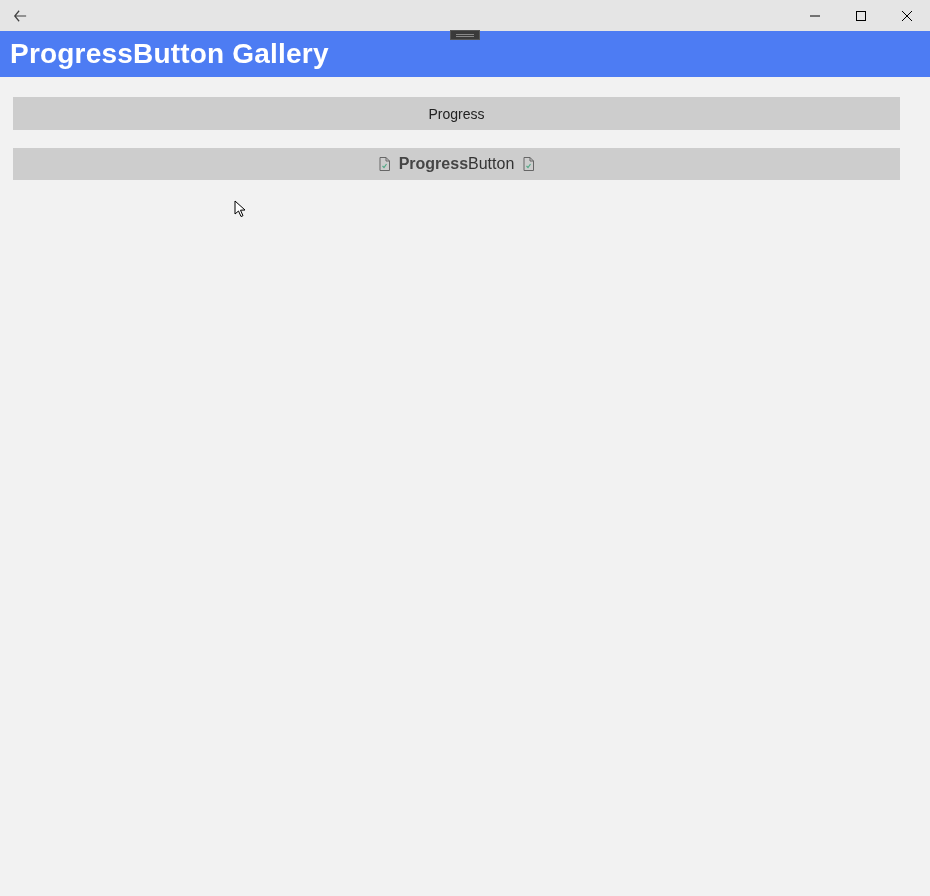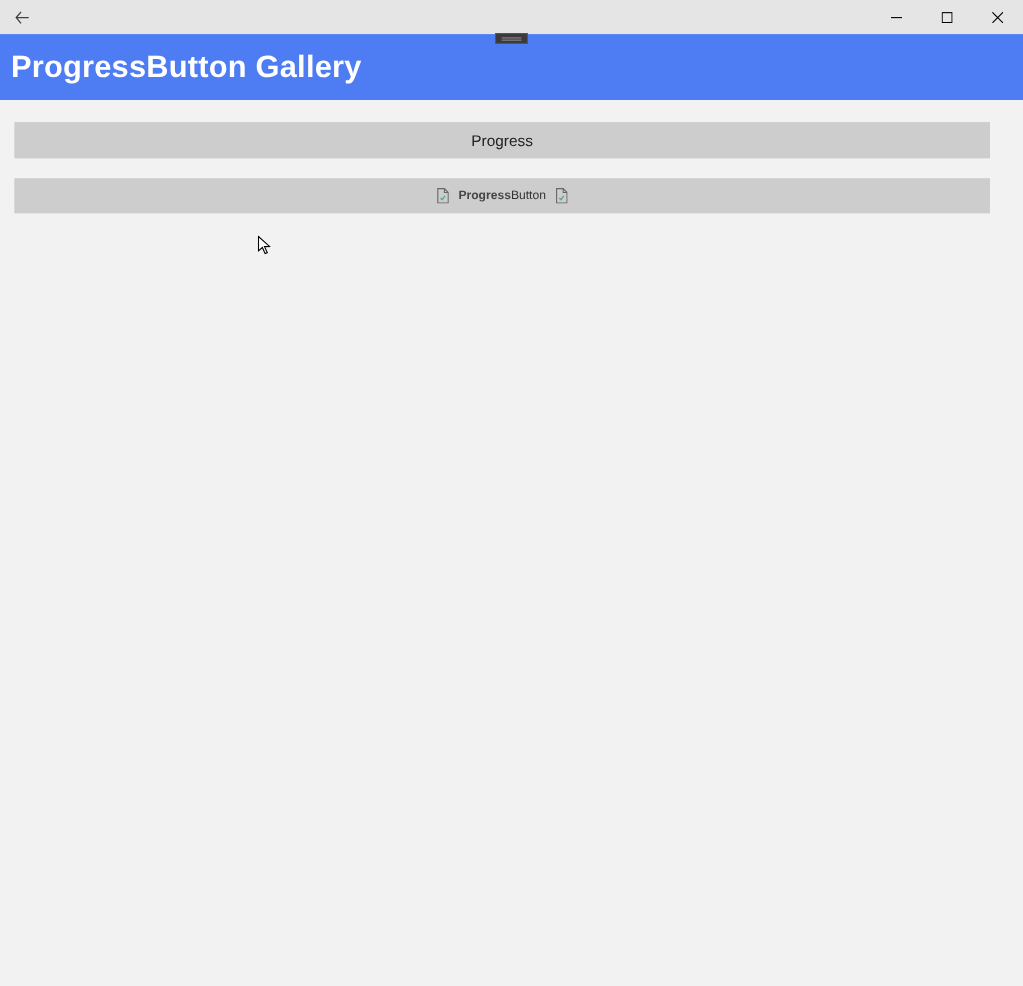--- a/index.html
+++ b/index.html
@@ -49,21 +49,21 @@
       align-items: center;
       justify-content: center;
       cursor: pointer;
     }
     .window-control svg {
       width: 10px;
       height: 10px;
       stroke: #000;
     }
     .header-bar {
-      height: 60px;
+      height: 46px;
       background: #4d7cf3;
       display: flex;
       align-items: center;
       padding-left: 10px;
       position: relative;
     }
     .page-title {
       color: #ffffff;
       font-size: 28px;
       font-weight: 600;
@@ -110,21 +110,21 @@
     }
     .progress-button-row {
       width: 100%;
       height: 32px;
       background: #cdcdcd;
       border: none;
       display: flex;
       align-items: center;
       justify-content: center;
       font-family: inherit;
-      font-size: 11px;
+      font-size: 16px;
       cursor: pointer;
       gap: 9px;
     }
     .progress-bold {
       font-weight: 700;
       color: #454545;
     }
     .progress-normal {
       font-weight: 400;
       color: #333;

